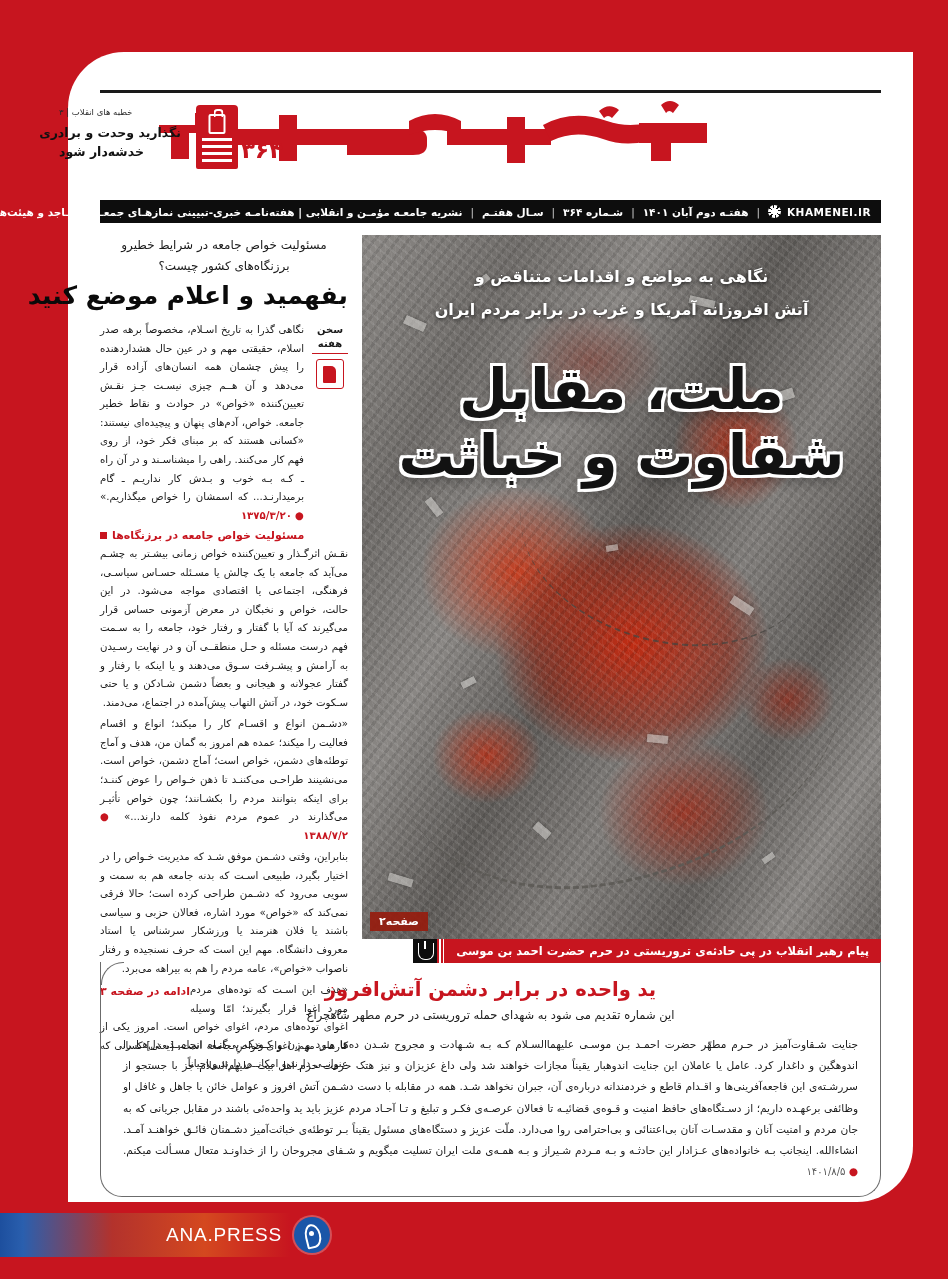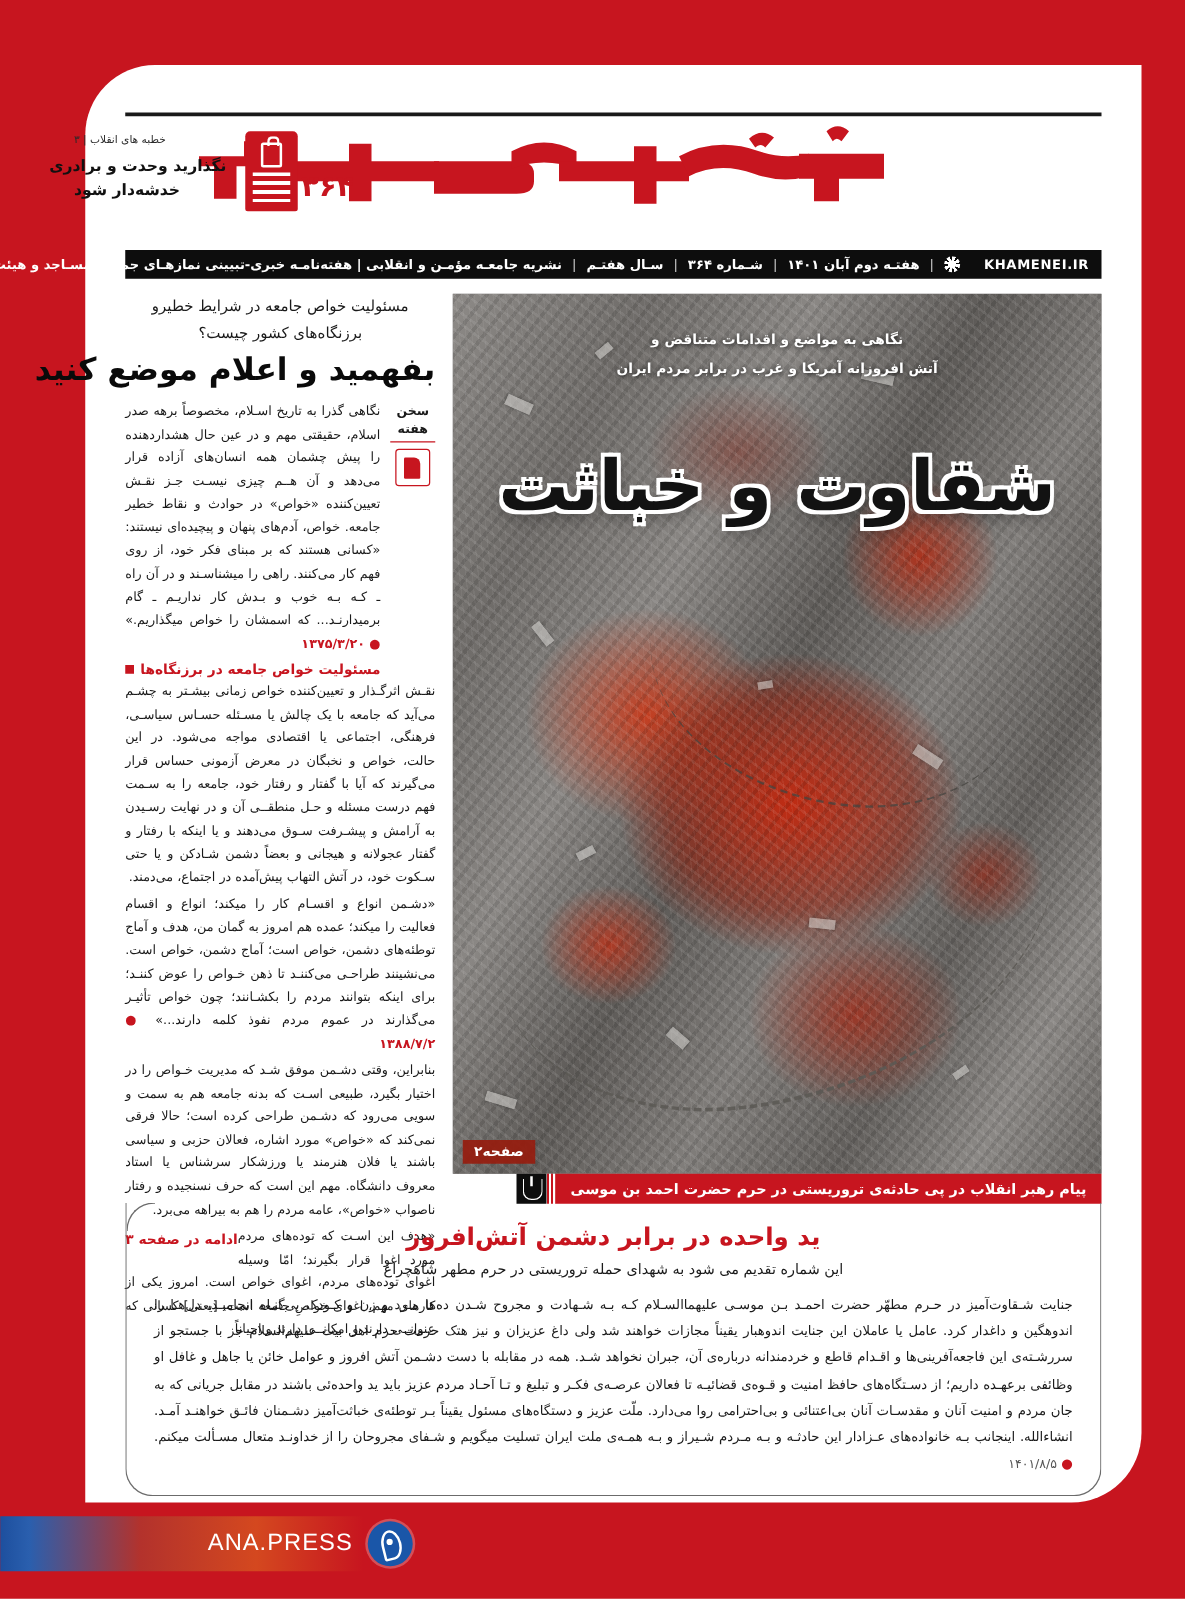--- a/index.html
+++ b/index.html
@@ -129,21 +129,21 @@
     align-items: center;
     justify-content: flex-start;
     padding: 0 10px;
     font-size: 10.5px;
     font-weight: bold;
     gap: 8px;
     white-space: nowrap;
   }
   .strip-sep { color: #cfcfcf; font-weight: normal; }
   .strip-brand {
-    display: flex; align-items: center; gap: 19px;
+    display: flex; align-items: center; gap: 6px;
     letter-spacing: 0.5px; direction: ltr;
   }
   .gear-icon {
     width: 13px; height: 13px; border-radius: 50%;
     background:
       radial-gradient(circle, #fff 0 3px, transparent 3.5px),
       conic-gradient(#fff 0 8%, transparent 8% 12.5%, #fff 12.5% 20.5%,
         transparent 20.5% 25%, #fff 25% 33%, transparent 33% 37.5%,
         #fff 37.5% 45.5%, transparent 45.5% 50%, #fff 50% 58%,
         transparent 58% 62.5%, #fff 62.5% 70.5%, transparent 70.5% 75%,
@@ -307,21 +307,21 @@
     border-bottom: 2.5px dashed rgba(70,68,64,.75);
     border-radius: 0 0 50% 60%;
     transform: rotate(9deg);
   }
 
   .cover-kicker {
     position: absolute;
     top: 26px; left: 0; right: 0;
     text-align: center;
     color: #ffffff;
-    font-size: 11px;
+    font-size: 16px;
     font-weight: bold;
     line-height: 2.05;
     text-shadow: 0 1px 4px rgba(0,0,0,.85);
     direction: rtl;
     padding: 0 32px;
   }
   .cover-title {
     position: absolute;
     top: 122px; left: 0; right: 0;
     text-align: center;
@@ -571,20 +571,21 @@
       </div>
       <div class="cover-chain"></div>
       <div class="cover-chain2"></div>
 
       <div class="cover-kicker">
         <div>نگاهی به مواضع و اقدامات متناقض و</div>
         <div>آتش افروزانه آمریکا و غرب در برابر مردم ایران</div>
       </div>
 
       <div class="cover-title">
+        <span>ملت، مقابل</span>
         <span>شقاوت و خباثت</span>
       </div>
 
       <div class="page-ref">صفحه۲</div>
     </div>
 
     <div class="editorial">
       <div class="ed-kicker">مسئولیت خواص جامعه در شرایط خطیرو برزنگاه‌های کشور چیست؟</div>
       <div class="ed-headline">بفهمید و اعلام موضع کنید</div>
 

